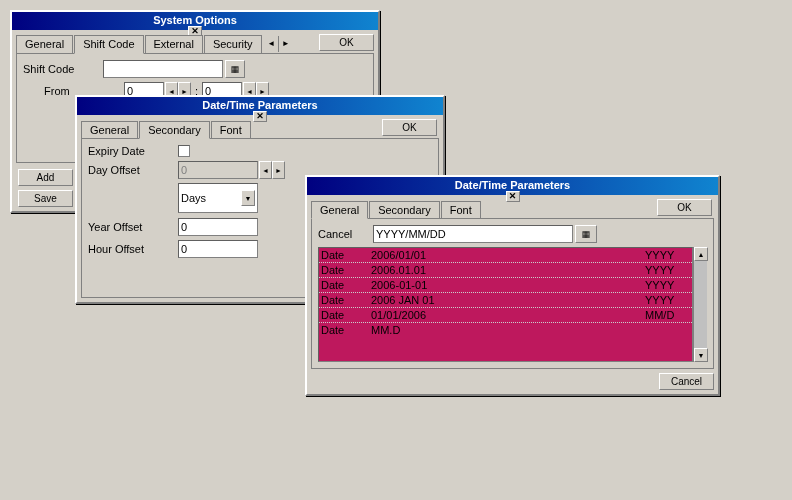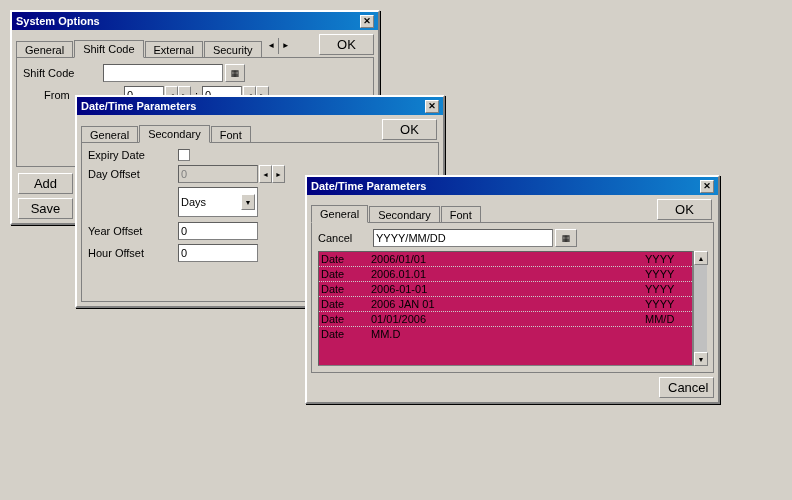--- a/index.html
+++ b/index.html
@@ -26,20 +26,21 @@
     .title-bar {
       background: linear-gradient(to right, #000080, #1084d0);
       color: white;
       font-weight: bold;
       font-size: 11px;
       padding: 2px 4px;
       display: flex;
       align-items: center;
       justify-content: space-between;
       height: 18px;
+      flex-direction: column;
     }
 
     .title-bar-title {
       flex: 1;
     }
 
     .title-bar-close {
       width: 14px;
       height: 13px;
       background: #d4d0c8;
@@ -55,21 +56,20 @@
       line-height: 1;
     }
 
     .window-content {
       padding: 4px;
     }
 
     
     .tab-bar {
       display: flex;
-      align-items: flex-end;
       margin-bottom: 0;
       position: relative;
     }
 
     .tab {
       padding: 2px 8px;
       background: #d4d0c8;
       border: 1px solid #808080;
       border-bottom: none;
       font-size: 11px;
@@ -121,21 +121,21 @@
       background: #d4d0c8;
       color: #808080;
     }
 
     .btn {
       background: #d4d0c8;
       border: 1px solid #808080;
       border-top-color: #fff;
       border-left-color: #fff;
       padding: 2px 8px;
-      font-size: 13px;
+      font-size: 10px;
       font-family: 'Tahoma', Arial, sans-serif;
       cursor: pointer;
       min-width: 50px;
       text-align: center;
     }
 
     
     .spinner-btn {
       width: 13px;
       height: 18px;
@@ -399,21 +399,21 @@
         <div class="tab">Font</div>
       </div>
       <div style="display:flex; flex-direction:column; gap:3px; padding-bottom:2px; padding-right:2px; margin-left:6px;">
         <button class="btn" style="width:55px;">OK</button>
       </div>
     </div>
     <div class="tab-content-border" style="position:relative;">
 
       <div class="form-row">
         <span class="label" style="min-width:55px;">Cancel</span>
-        <input class="input-field" style="width: 180px;" value="YYYY/MM/DD">
+        <input class="input-field" style="width: 200px;" value="YYYY/MM/DD">
         <div class="icon-btn" style="margin-left:2px; width:22px;">▦</div>
       </div>
 
       <div style="display:flex; margin-top:4px; height:115px;">
         <div class="list-box" style="flex:1; overflow:hidden;">
           <div class="list-row">
             <span class="list-col1">Date</span>
             <span class="list-col2">2006/01/01</span>
             <span class="list-col3">YYYY</span>
           </div>

